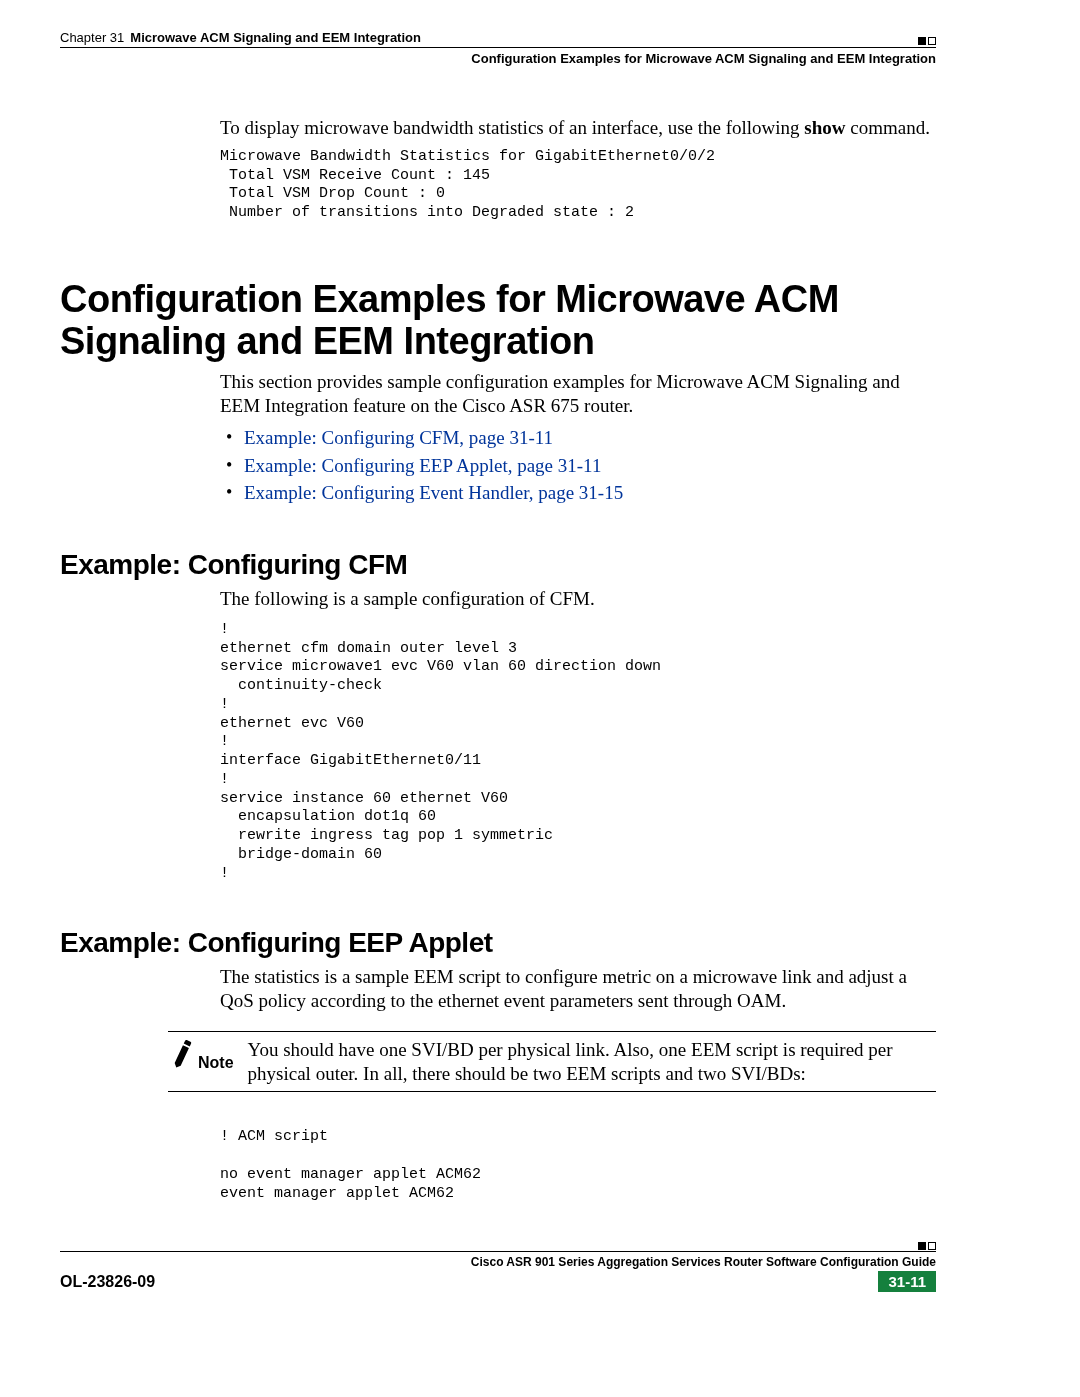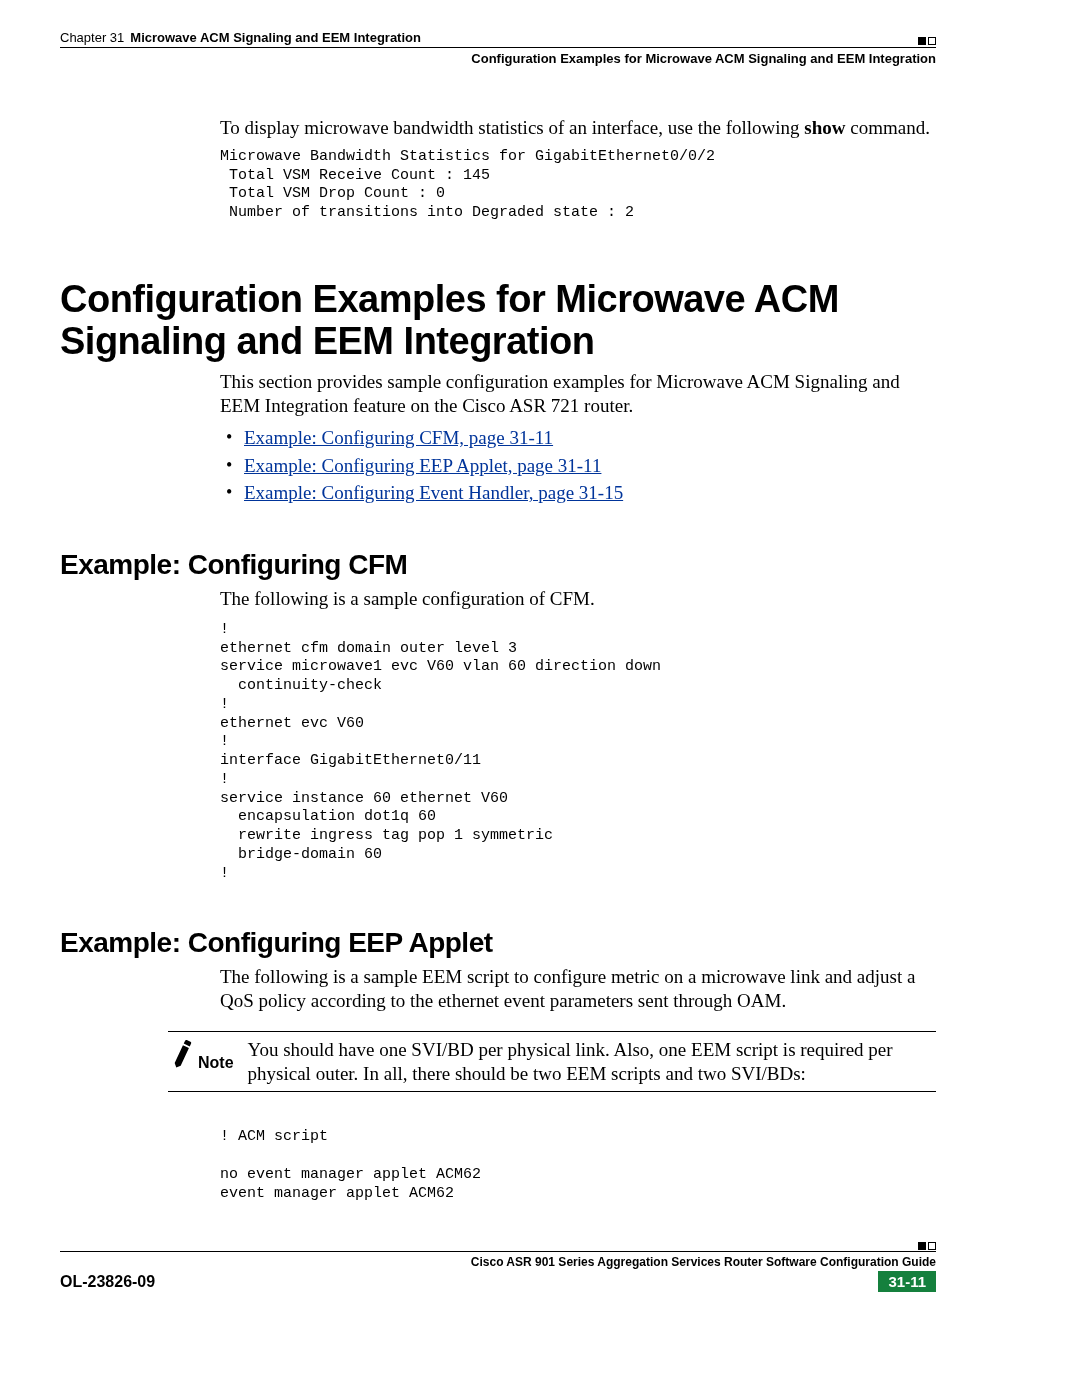--- a/index.html
+++ b/index.html
@@ -83,21 +83,20 @@
   ul.links {
     margin: 8px 0 0 0;
     padding-left: 24px;
     font-size: 19px;
   }
   ul.links li {
     color: #00349a;
     margin: 4px 0;
     list-style: none;
     position: relative;
-    text-decoration: underline;
   }
   ul.links li::before {
     content: "•";
     color: #000;
     position: absolute;
     left: -18px;
     font-size: 18px;
   }
   .note-row {
     display: flex;
@@ -182,21 +181,21 @@
   <div class="body-block">
     <p><span>To display microwave bandwidth statistics of an interface, use the following </span><b>show</b><span> command.</span></p>
     <pre class="code" style="margin-top:8px">Microwave Bandwidth Statistics for GigabitEthernet0/0/2
  Total VSM Receive Count : 145
  Total VSM Drop Count : 0
  Number of transitions into Degraded state : 2</pre>
   </div>
 
   <h1 class="section">Configuration Examples for Microwave ACM Signaling and EEM Integration</h1>
   <div class="body-block" style="margin-top:6px">
-    <p>This section provides sample configuration examples for Microwave ACM Signaling and EEM Integration feature on the Cisco ASR 721 router.</p>
+    <p>This section provides sample configuration examples for Microwave ACM Signaling and EEM Integration feature on the Cisco ASR 675 router.</p>
     <ul class="links">
       <li>Example: Configuring CFM, page 31-11</li>
       <li>Example: Configuring EEP Applet, page 31-11</li>
       <li>Example: Configuring Event Handler, page 31-15</li>
     </ul>
   </div>
 
   <h2 class="subsection">Example: Configuring CFM</h2>
   <div class="body-block" style="margin-top:6px">
     <p>The following is a sample configuration of CFM.</p>
@@ -211,21 +210,21 @@
 !
 service instance 60 ethernet V60
   encapsulation dot1q 60
   rewrite ingress tag pop 1 symmetric
   bridge-domain 60
 !</pre>
   </div>
 
   <h2 class="subsection">Example: Configuring EEP Applet</h2>
   <div class="body-block" style="margin-top:6px">
-    <p>The following is a sample EEM script to configure metric on a microwave link and adjust a QoS policy according to the ethernet event parameters sent through OAM.</p>
+    <p>The statistics is a sample EEM script to configure metric on a microwave link and adjust a QoS policy according to the ethernet event parameters sent through OAM.</p>
   </div>
 
   <div class="note-row">
     <div class="note-icon">
       <svg width="30" height="30" viewBox="0 0 24 24">
           <path d="M3 17.25V21h3.75L17.81 9.94l-3.75-3.75L3 17.25zM20.71 7.04a1 1 0 0 0 0-1.41l-2.34-2.34a1 1 0 0 0-1.41 0l-1.83 1.83 3.75 3.75 1.83-1.83z" fill="#000"></path>
         </svg>
     </div>
     <div class="note-content-row">
       <div class="note-label">Note</div>

